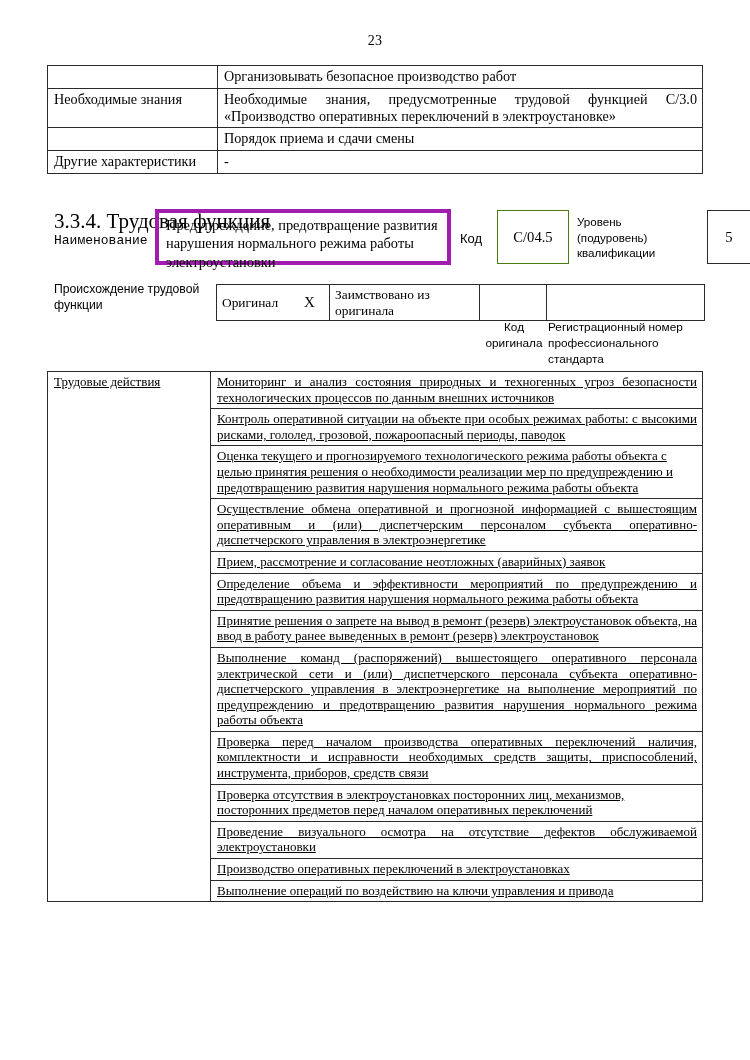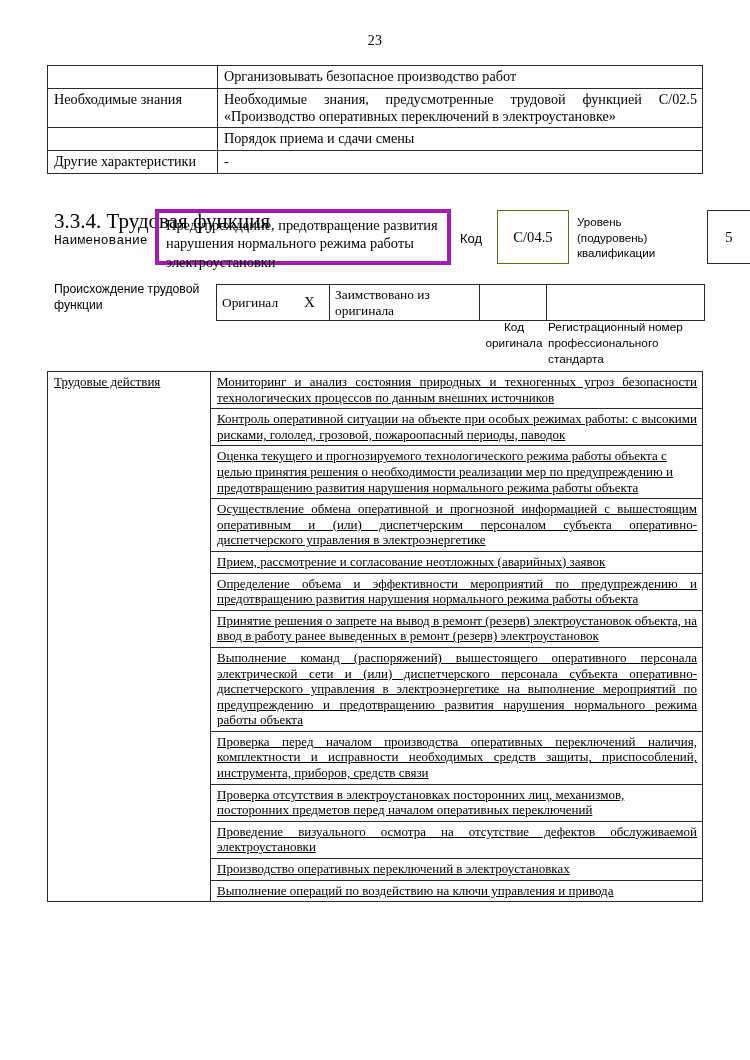--- a/index.html
+++ b/index.html
@@ -244,21 +244,21 @@
           <col class="col-label">
           <col>
         </colgroup>
       <tbody>
         <tr>
           <td class="nojust label-cell"></td>
           <td class="nojust">Организовывать безопасное производство работ</td>
         </tr>
         <tr>
           <td class="nojust label-cell">Необходимые знания</td>
-          <td>Необходимые знания, предусмотренные трудовой функцией С/02.5 «Производство оперативных переключений в электроустановке»</td>
+          <td>Необходимые знания, предусмотренные трудовой функцией С/3.0 «Производство оперативных переключений в электроустановке»</td>
         </tr>
         <tr>
           <td class="nojust label-cell"></td>
           <td class="nojust">Порядок приема и сдачи смены</td>
         </tr>
         <tr>
           <td class="nojust label-cell">Другие характеристики</td>
           <td class="nojust">-</td>
         </tr>
       </tbody>

